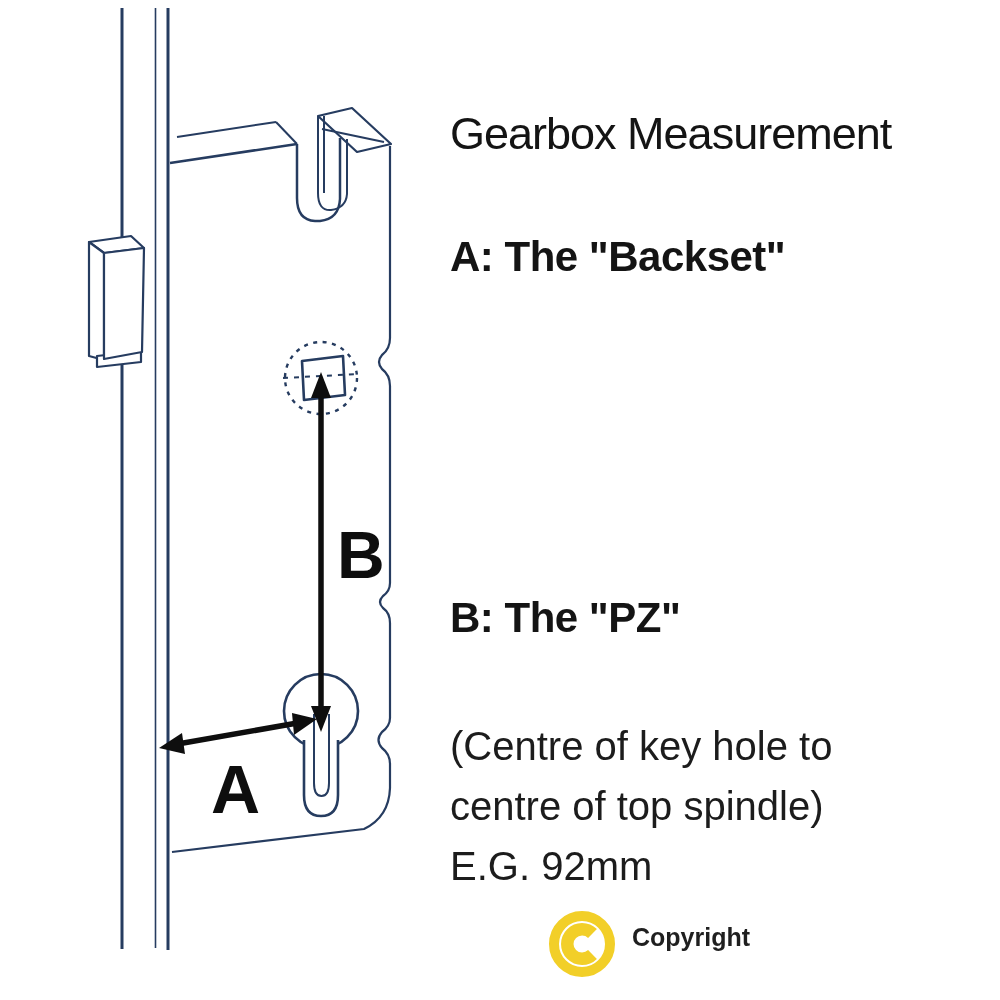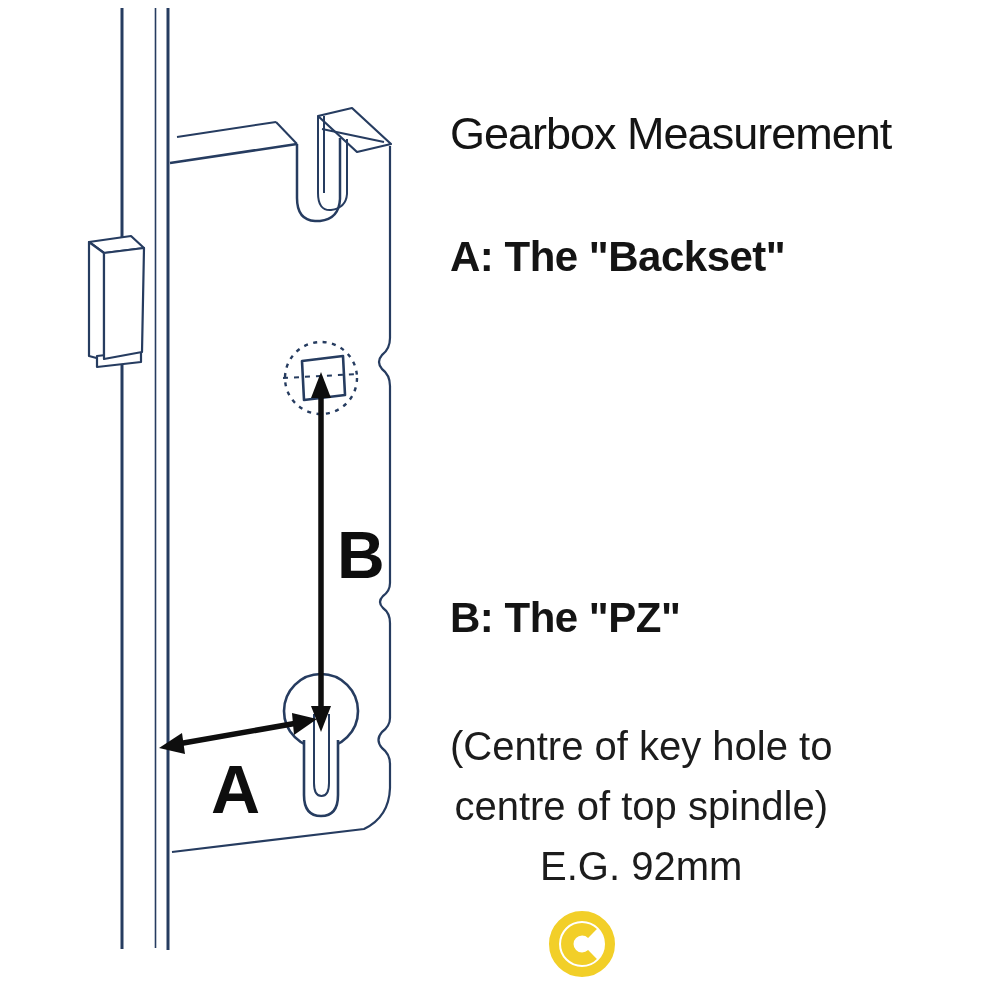--- a/index.html
+++ b/index.html
@@ -11,21 +11,21 @@
   .lbl-b{font-size:66px;}
   .t-title{position:absolute;left:450px;top:108px;font-size:45px;font-weight:normal;
            letter-spacing:-1px;color:#141414;white-space:nowrap;}
   .t-head{position:absolute;left:450px;font-size:42px;font-weight:bold;letter-spacing:-0.5px;
           color:#141414;white-space:nowrap;}
   .t-head-a{top:233px;}
   .t-head-b{top:594px;}
   .t-para{position:absolute;left:450px;font-size:40px;line-height:60px;font-weight:normal;
           color:#1c1c1c;white-space:nowrap;}
   .t-para-a{top:351px;}
-  .t-para-b{top:716px;text-align:center;}
+  .t-para-b{top:716px;}
   .copyright{position:absolute;left:542px;top:904px;display:flex;align-items:flex-start;}
   .cop-logo{width:80px;height:80px;display:block;}
   .cop-text{margin-left:10px;padding-top:16px;font-size:25px;line-height:35px;font-weight:bold;
             color:#1f1f1f;white-space:nowrap;}
 </style>
 </head>
 <body>
 
 <div class="canvas">
 
@@ -105,16 +105,17 @@
     <div>centre of top spindle)</div>
     <div>E.G. 92mm</div>
   </div>
 
   <div class="copyright">
     <svg class="cop-logo" viewBox="-40 -40 80 80">
       <circle cx="0" cy="0" r="28" fill="none" stroke="#F2CF28" stroke-width="10"></circle>
       <path d="M10.5 -10.5 A 14.8 14.8 0 1 0 10.5 10.5" fill="none" stroke="#F2CF28" stroke-width="12.5"></path>
     </svg>
     <div class="cop-text">
+      <div>Copyright</div>
     </div>
   </div>
 
 </div>
 
 </body></html>

